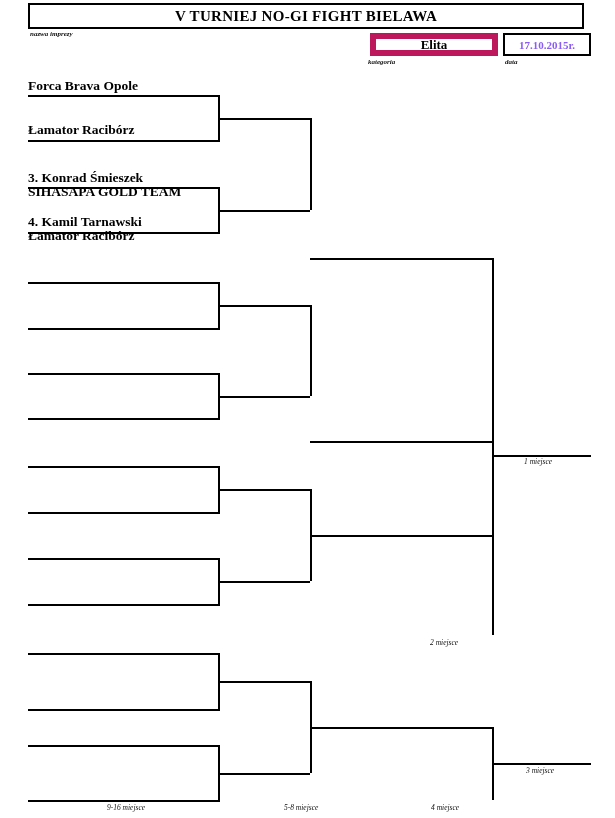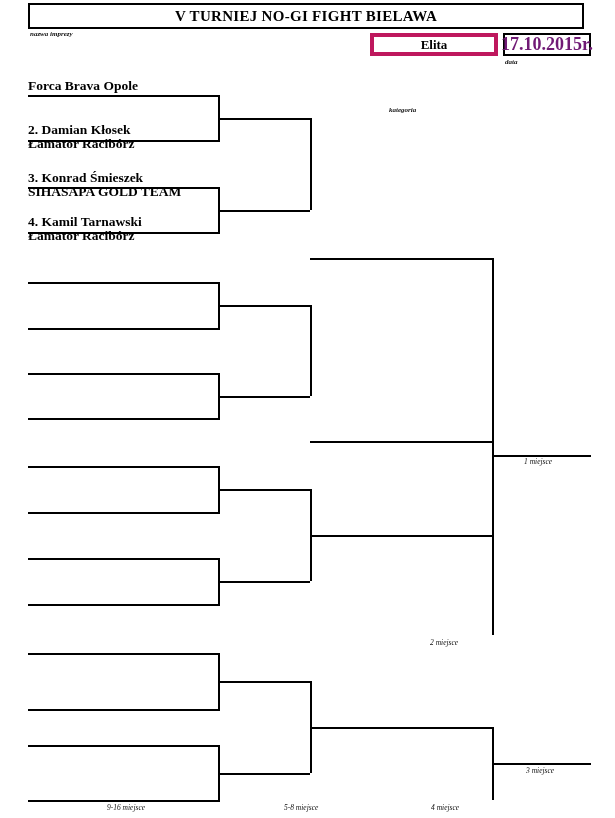--- a/index.html
+++ b/index.html
@@ -46,21 +46,21 @@
     color: #111;
     white-space: nowrap;
     font-weight: bold;
   }
   .cat-box {
     position: absolute;
     left: 370px;
     top: 33px;
     width: 128px;
     height: 23px;
-    border: 4px solid #be185d;
+    border: 6px solid #be185d;
     box-sizing: border-box;
     display: flex;
     align-items: center;
     justify-content: center;
   }
   .cat-text {
     font-weight: bold;
     font-size: 13px;
     color: #000;
   }
@@ -71,22 +71,22 @@
     width: 88px;
     height: 23px;
     border: 2px solid #000;
     box-sizing: border-box;
     display: flex;
     align-items: center;
     justify-content: center;
   }
   .date-text {
     font-weight: bold;
-    font-size: 18px;
-    color: #701a75;
+    font-size: 11px;
+    color: #8b5cf6;
   }
 
   
   .hline {
     position: absolute;
     height: 0;
     border-top: 2px solid #000;
   }
   .vline {
     position: absolute;
@@ -130,32 +130,31 @@
 <div id="page">
 
   <div class="title-box">
     <span class="title-text">V TURNIEJ NO-GI FIGHT BIELAWA</span>
   </div>
   <span class="caption" style="left:30px; top:30px;">nazwa imprezy</span>
 
   <div class="cat-box">
     <span class="cat-text">Elita</span>
   </div>
-  <span class="caption" style="left:389px; top:58px;margin-top:48px;">kategoria</span>
+  <span class="caption" style="left:368px; top:58px;">kategoria</span>
 
   <div class="date-box">
     <span class="date-text">17.10.2015r.</span>
   </div>
   <span class="caption" style="left:505px; top:58px;">data</span>
 
   <div class="slot" style="left:28px; top:79px;">
     <div class="club">Forca Brava Opole</div>
   </div>
   <div class="slot" style="left:28px; top:123px;">
-    <div class="nm">2. Damian Kłosek</div>
     <div class="club">Łamator Racibórz</div>
   </div>
   <div class="slot" style="left:28px; top:171px;">
     <div class="nm">3. Konrad Śmieszek</div>
     <div class="club">SIHASAPA GOLD TEAM</div>
   </div>
   <div class="slot" style="left:28px; top:215px;">
     <div class="nm">4. Kamil Tarnawski</div>
     <div class="club">Łamator Racibórz</div>
   </div>

